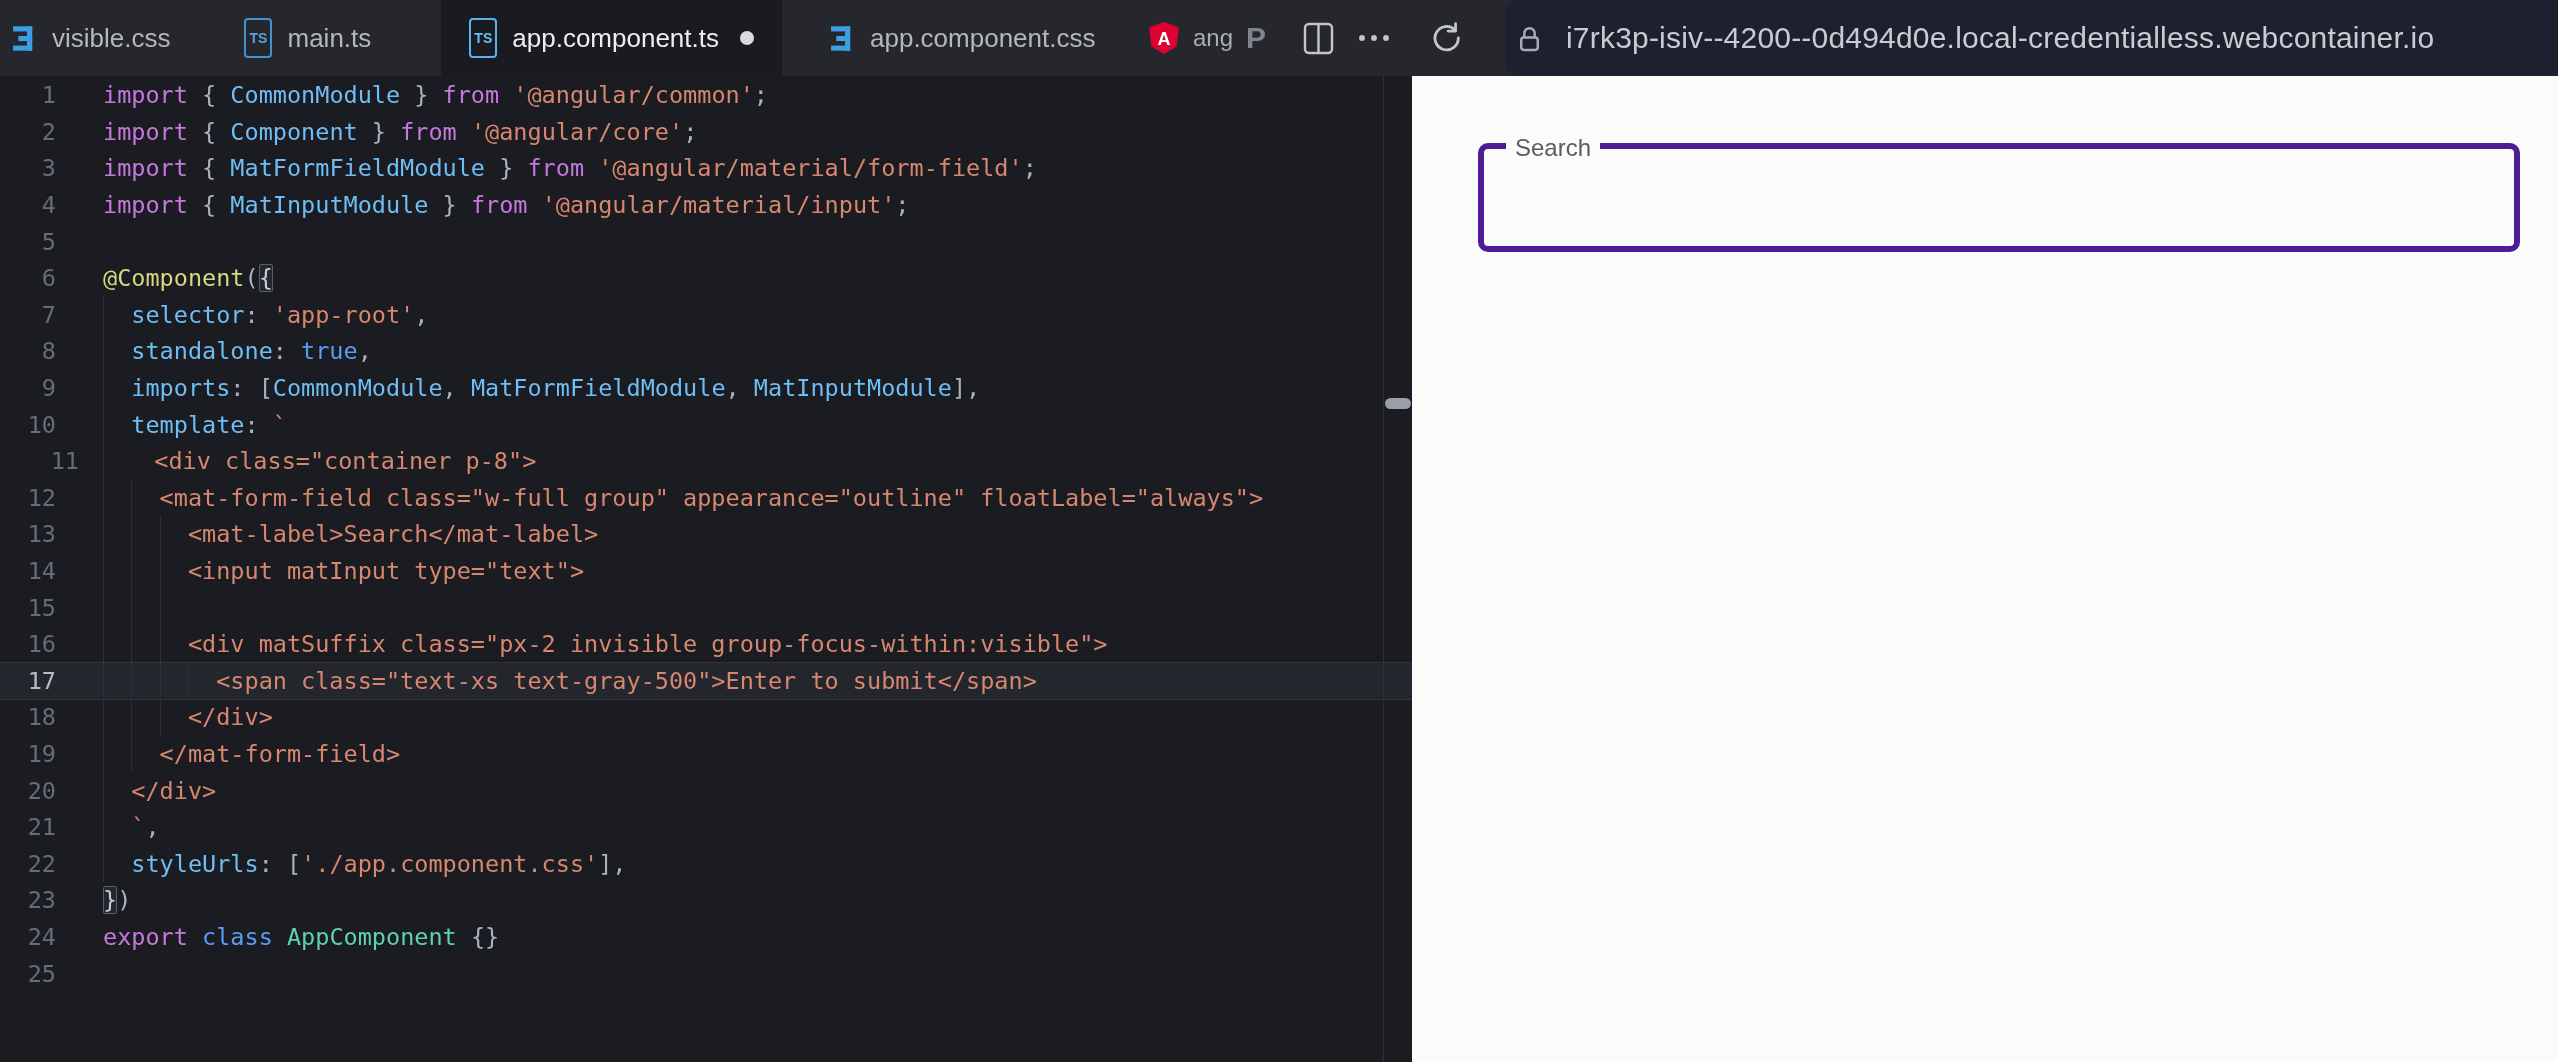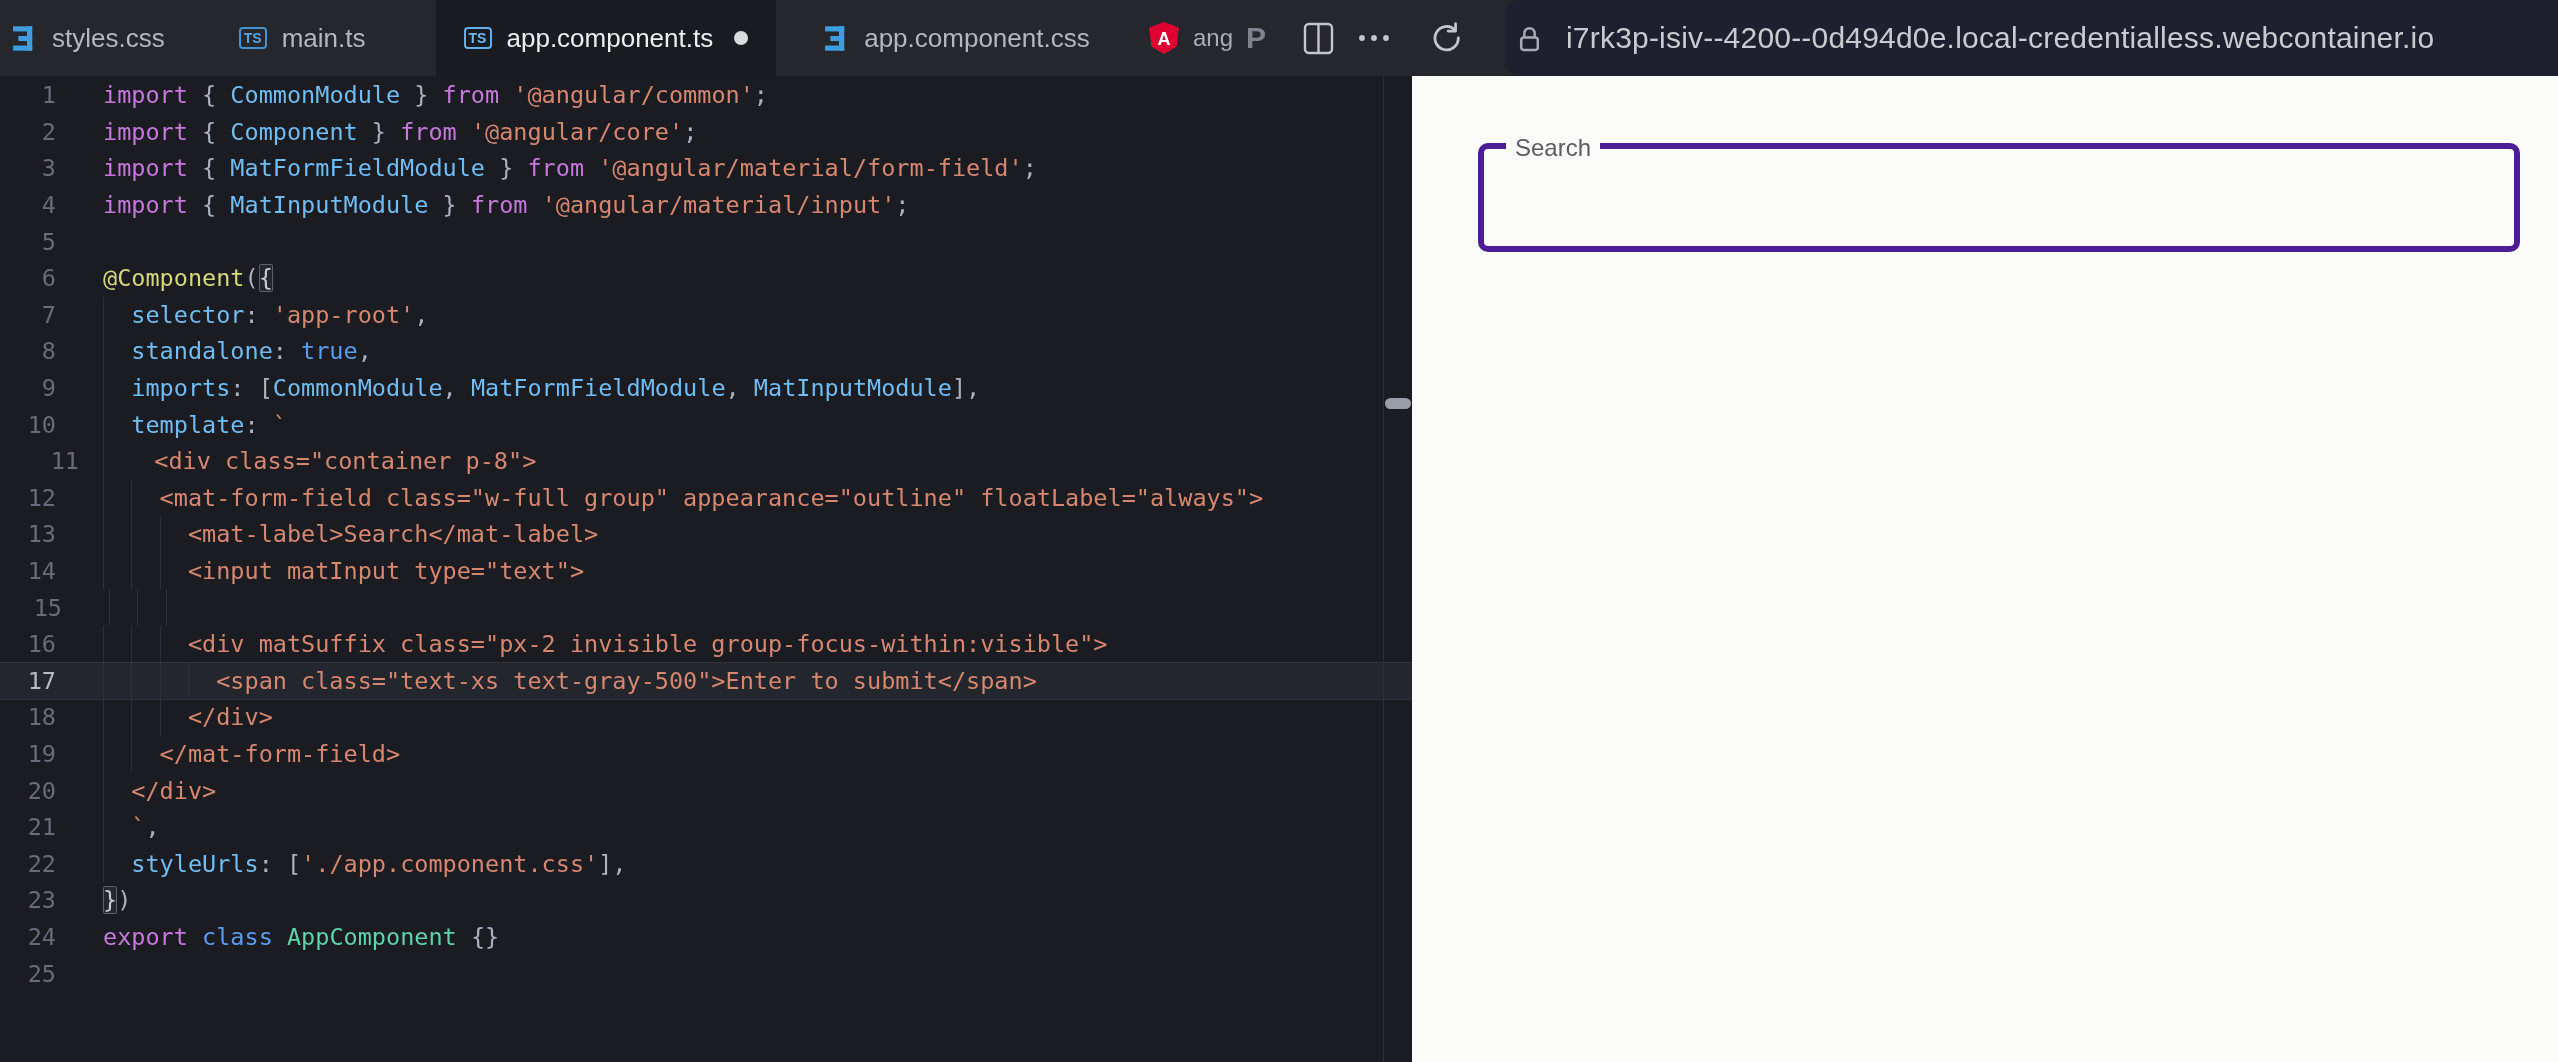--- a/index.html
+++ b/index.html
@@ -10,21 +10,21 @@
   .topbar{position:absolute;left:0;top:0;width:2558px;height:76px;background:#26272c;}
   .tabs{position:absolute;left:0;top:0;height:76px;display:flex;align-items:stretch;}
   .tab{display:flex;align-items:center;gap:15px;padding:0 28px;cursor:default;}
   .tab:first-child{padding-left:10px;}
   .tab + .tab{margin-left:18px;}
   .tab.active{background:#1a1b21;margin-left:42px;}
   .tab-label{font-size:26px;color:#b4b7bd;white-space:nowrap;}
   .tab.active .tab-label{color:#eceef0;}
   .dirty-dot{width:14px;height:14px;border-radius:50%;background:#d8dade;margin-left:6px;}
 
-  .ts-badge{width:28px;height:22px;border:2px solid #4392d4;border-radius:4px;
+  .ts-badge{width:28px;height:40px;border:2px solid #4392d4;border-radius:4px;
             color:#55a3e4;font-size:14px;font-weight:bold;display:flex;align-items:center;
             justify-content:center;box-sizing:border-box;flex:0 0 auto;}
   .tab.active .ts-badge{border-color:#5db1f0;color:#6cbcf4;}
   .icon{display:inline-flex;align-items:center;justify-content:center;flex:0 0 auto;}
 
   .project{position:absolute;left:1148px;top:0;height:76px;display:flex;align-items:center;gap:13px;}
   .project-label{font-size:24px;color:#a9adb3;}
   .prettier-p{font-size:30px;font-weight:bold;color:#8f949c;opacity:.85;}
 
   .tool-btn{position:absolute;top:0;height:76px;display:flex;align-items:center;justify-content:center;width:44px;}
@@ -73,21 +73,21 @@
           <span class="icon">
             <svg width="27" height="29" viewBox="0 0 20 25">
               <g fill="#3d9fe3">
                 <rect x="1" y="2" width="16.5" height="4.4"></rect>
                 <rect x="13" y="2" width="4.5" height="21"></rect>
                 <rect x="5.5" y="10.3" width="12" height="4.4"></rect>
                 <rect x="1" y="18.6" width="16.5" height="4.4"></rect>
               </g>
             </svg>
           </span>
-          <span class="tab-label">styles.css</span>
+          <span class="tab-label">visible.css</span>
         </div>
         <div class="tab">
           <span class="ts-badge">TS</span>
           <span class="tab-label">main.ts</span>
         </div>
         <div class="tab active">
           <span class="ts-badge">TS</span>
           <span class="tab-label">app.component.ts</span>
           <span class="dirty-dot"></span>
         </div>
@@ -205,21 +205,21 @@
           <span class="ct"><span class="tk-s">    &lt;mat-form-field class="w-full group" appearance="outline" floatLabel="always"&gt;</span></span>
         </div>
         <div class="cl" style="background: linear-gradient(rgb(46, 48, 57), rgb(46, 48, 57)) 103px 0px / 1px 100% no-repeat, linear-gradient(rgb(46, 48, 57), rgb(46, 48, 57)) 131px 0px / 1px 100% no-repeat, linear-gradient(rgb(46, 48, 57), rgb(46, 48, 57)) 160px 0px / 1px 100% no-repeat;">
           <span class="ln">13</span>
           <span class="ct"><span class="tk-s">      &lt;mat-label&gt;Search&lt;/mat-label&gt;</span></span>
         </div>
         <div class="cl" style="background: linear-gradient(rgb(46, 48, 57), rgb(46, 48, 57)) 103px 0px / 1px 100% no-repeat, linear-gradient(rgb(46, 48, 57), rgb(46, 48, 57)) 131px 0px / 1px 100% no-repeat, linear-gradient(rgb(46, 48, 57), rgb(46, 48, 57)) 160px 0px / 1px 100% no-repeat;">
           <span class="ln">14</span>
           <span class="ct"><span class="tk-s">      &lt;input matInput type="text"&gt;</span></span>
         </div>
-        <div class="cl" style="background: linear-gradient(rgb(46, 48, 57), rgb(46, 48, 57)) 103px 0px / 1px 100% no-repeat, linear-gradient(rgb(46, 48, 57), rgb(46, 48, 57)) 131px 0px / 1px 100% no-repeat, linear-gradient(rgb(46, 48, 57), rgb(46, 48, 57)) 160px 0px / 1px 100% no-repeat; margin-left: 6px;">
+        <div class="cl" style="background: linear-gradient(rgb(46, 48, 57), rgb(46, 48, 57)) 103px 0px / 1px 100% no-repeat, linear-gradient(rgb(46, 48, 57), rgb(46, 48, 57)) 131px 0px / 1px 100% no-repeat, linear-gradient(rgb(46, 48, 57), rgb(46, 48, 57)) 160px 0px / 1px 100% no-repeat;">
           <span class="ln">15</span>
           <span class="ct"></span>
         </div>
         <div class="cl" style="background: linear-gradient(rgb(46, 48, 57), rgb(46, 48, 57)) 103px 0px / 1px 100% no-repeat, linear-gradient(rgb(46, 48, 57), rgb(46, 48, 57)) 131px 0px / 1px 100% no-repeat, linear-gradient(rgb(46, 48, 57), rgb(46, 48, 57)) 160px 0px / 1px 100% no-repeat;">
           <span class="ln">16</span>
           <span class="ct"><span class="tk-s">      &lt;div matSuffix class="px-2 invisible group-focus-within:visible"&gt;</span></span>
         </div>
         <div class="cl active" style="background: linear-gradient(rgb(46, 48, 57), rgb(46, 48, 57)) 103px 0px / 1px 100% no-repeat, linear-gradient(rgb(46, 48, 57), rgb(46, 48, 57)) 131px 0px / 1px 100% no-repeat, linear-gradient(rgb(46, 48, 57), rgb(46, 48, 57)) 160px 0px / 1px 100% no-repeat, linear-gradient(rgb(46, 48, 57), rgb(46, 48, 57)) 188px 0px / 1px 100% no-repeat rgba(136, 148, 168, 0.09);">
           <span class="ln">17</span>
           <span class="ct"><span class="tk-s">        &lt;span class="text-xs text-gray-500"&gt;Enter to submit&lt;/span&gt;</span></span>

